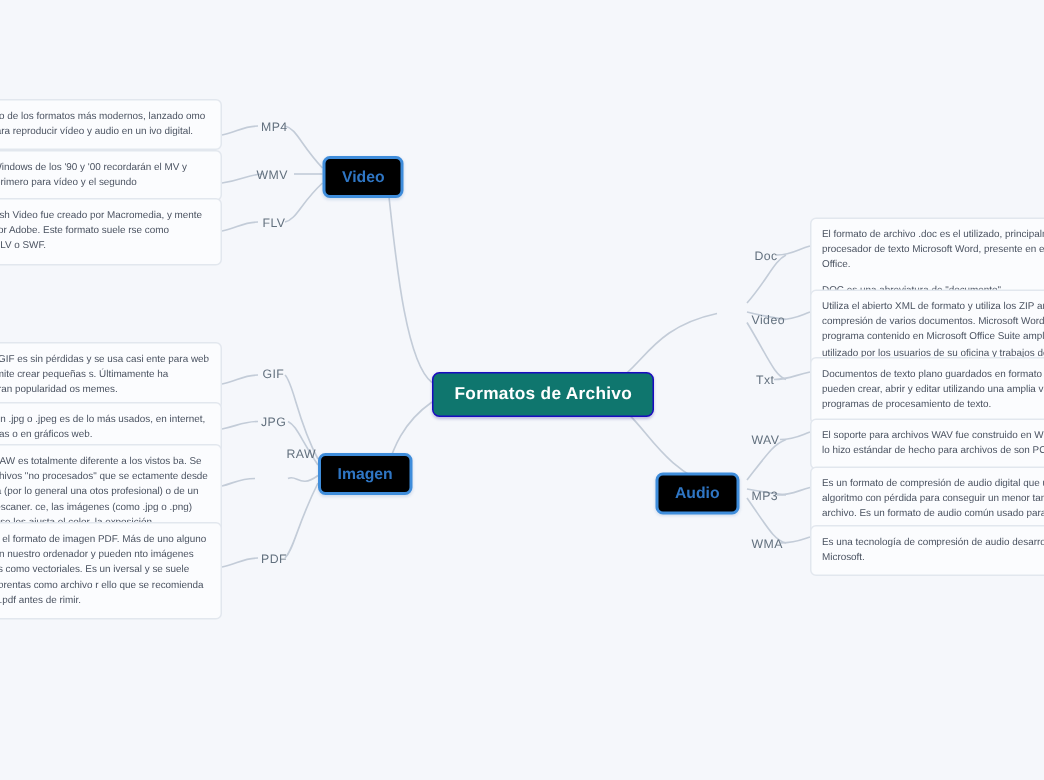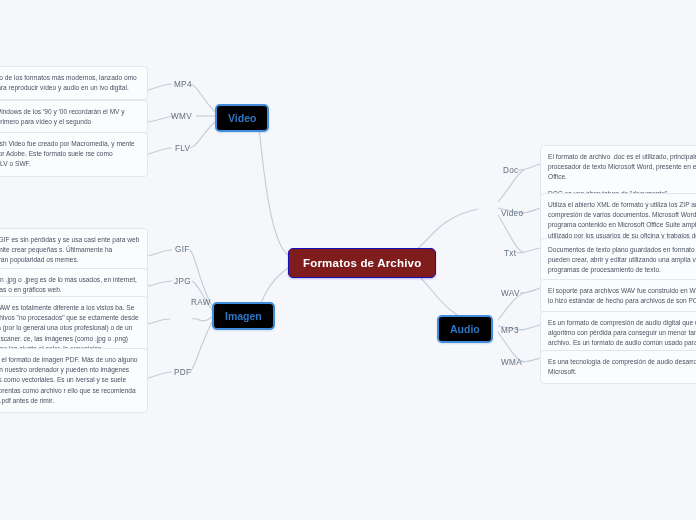--- a/index.html
+++ b/index.html
@@ -23,21 +23,21 @@
     width: 696px;
     height: 520px;
     pointer-events: none;
   }
   .node {
     position: absolute;
     box-sizing: border-box;
   }
   
   .root-node {
-    background: #7f1d1d;
+    background: #0f766e;
     border: 1px solid #1a0bbf;
     border-radius: 5px;
     color: #ffffff;
     font-size: 11.5px;
     font-weight: bold;
     letter-spacing: 0.2px;
     padding: 8px 14px;
     white-space: nowrap;
     box-shadow: 0 1px 2px rgba(20,10,140,0.25);
   }

